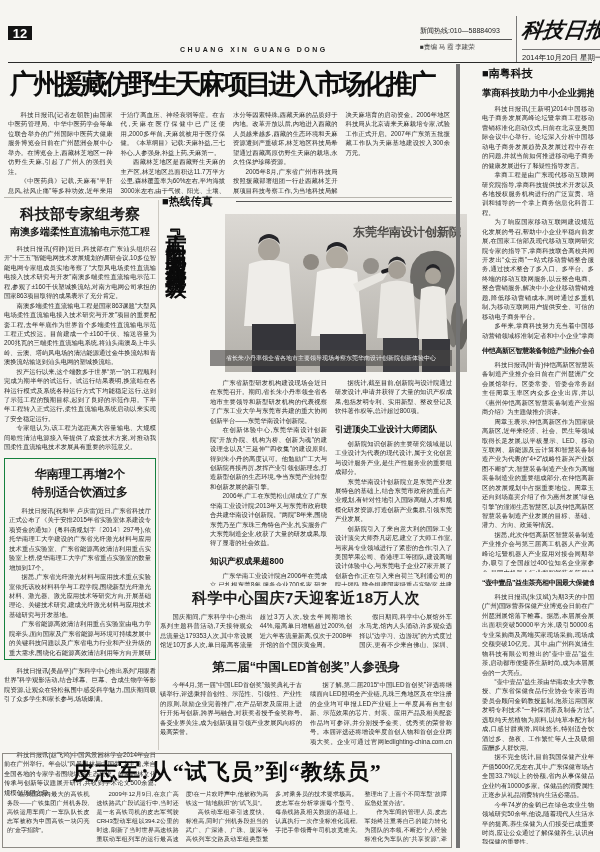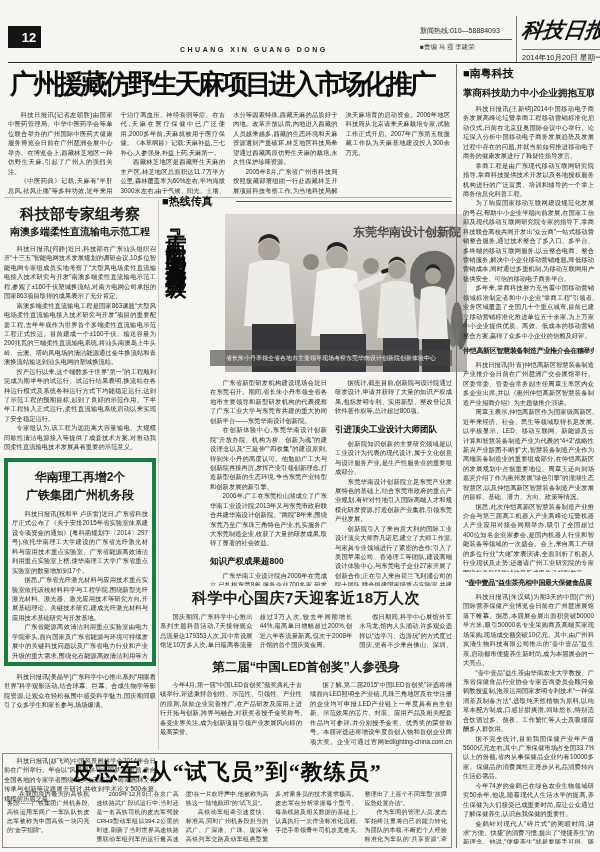--- a/index.html
+++ b/index.html
@@ -3,22 +3,22 @@
 <meta charset="utf-8">
 <style>
   html,body{margin:0;padding:0;background:#e9e7e2;}
   .page{
     position:relative;width:600px;height:852px;margin:0 auto;
     background:#f6f5f1;color:#1c1c1c;overflow:hidden;
     font-family:"Liberation Sans","DejaVu Sans",sans-serif;
   }
   
   .masthead{position:absolute;left:8px;top:22px;width:584px;height:40px;border-bottom:1.5px solid #2a2a2a;}
-  .badge{position:absolute;left:0;top:4px;width:24px;height:22px;background:#141414;color:#fff;
-    font-weight:bold;font-size:13px;display:flex;align-items:center;justify-content:center;padding-left:9px;}
+  .badge{position:absolute;left:0;top:4px;width:24px;height:14px;background:#141414;color:#fff;
+    font-weight:bold;font-size:13px;display:flex;align-items:center;justify-content:center;}
   .sec-title{position:absolute;left:32px;top:-4px;font-size:30px;font-weight:900;letter-spacing:2px;color:#111;}
   .sec-pinyin{position:absolute;left:172px;top:24px;font-size:7px;font-weight:bold;letter-spacing:2.5px;color:#222;}
   .mast-mid{position:absolute;left:412px;top:4px;width:92px;font-size:7px;color:#222;}
   .mast-mid .row1{border-bottom:1px solid #555;padding-bottom:3px;margin-bottom:3px;white-space:nowrap;}
   .mast-mid .row2{white-space:nowrap;font-size:6.5px;color:#333;}
   .mast-right{position:absolute;left:508px;top:-6px;width:84px;border-left:1px solid #777;padding-left:5px;height:46px;}
   .paper-logo{font-family:"Liberation Serif","DejaVu Serif",serif;font-style:italic;font-weight:bold;
     font-size:21px;transform:skewX(-8deg);color:#111;white-space:nowrap;}
   .date-line{font-size:7.5px;margin-top:5px;border-top:1px solid #777;padding-top:3px;white-space:nowrap;color:#222;}
   
@@ -26,21 +26,21 @@
   .top-headline{font-family:"Liberation Serif","DejaVu Serif",serif;font-weight:900;font-size:27px;
     letter-spacing:-3.5px;white-space:nowrap;color:#0d0d0d;margin:0 0 8px 2px;}
   .cols4{column-count:4;column-gap:8px;height:86px;overflow:hidden;}
   .bodytext p{margin:0;text-indent:2em;text-align:justify;font-size:6.3px;line-height:1.5;color:#2a2a2a;}
   .rule-h{position:absolute;left:4px;top:197px;width:448px;border-top:1px solid #b9b6af;}
   
   .left-col{position:absolute;left:4px;top:203px;width:152px;}
   .lhead1{font-size:15px;font-weight:bold;text-align:center;margin:2px 0 0;}
   .lhead2{font-size:10px;font-weight:bold;text-align:center;margin:1px 0 5px;}
   .abody{height:208px;overflow:hidden;}
-  .lab-box{border:4px solid #15803d;padding:5px 4px;margin-top:6px;height:190px;overflow:hidden;}
+  .lab-box{border:1px solid #15803d;padding:5px 4px;margin-top:6px;height:190px;overflow:hidden;}
   .lab-box .lhead1{font-size:12px;}
   .lab-box .lhead2{font-size:12px;}
   .brief{margin-top:6px;height:78px;overflow:hidden;}
   .rule-v{position:absolute;left:158px;top:200px;width:0;height:550px;border-left:1px solid #ccc9c2;}
   
   .hotline-label{position:absolute;left:162px;top:194px;font-size:11px;font-weight:900;color:#111;}
   .hotline-rule{position:absolute;left:236px;top:201px;width:216px;border-top:1px solid #555;}
   .v-strip{position:absolute;left:162px;top:216px;height:400px;writing-mode:vertical-lr;}
   .v-head{font-size:21px;font-weight:900;letter-spacing:3px;color:#0b0b0b;display:block;}
   .v-byline{font-size:8px;letter-spacing:2px;color:#333;display:block;padding-block-start:150px;margin-inline-start:4px;}
@@ -57,22 +57,22 @@
   .led{position:absolute;left:160px;top:659px;width:292px;}
   .led-head{font-size:12.5px;font-weight:900;text-align:center;margin:0 0 4px;}
   .cols2{column-count:2;column-gap:8px;height:72px;overflow:hidden;}
   
   .pilot{position:absolute;left:2px;top:753px;width:450px;height:95px;border:1px solid #8d8a84;box-sizing:border-box;padding:2px 4px;}
   .pilot-head{font-family:"Liberation Serif","DejaVu Serif",serif;font-weight:900;font-size:22px;
     letter-spacing:1px;text-align:center;margin:1px 0 3px;white-space:nowrap;color:#0d0d0d;}
   .cols5{column-count:5;column-gap:7px;height:54px;overflow:hidden;}
   .cols5 p{font-size:6px;}
   
-  .right-col{position:absolute;left:456px;top:64px;width:138px;height:784px;border-left:1px solid #737373;
-    padding-left:6px;box-sizing:border-box;overflow:hidden;}
+  .right-col{position:absolute;left:456px;top:64px;width:138px;height:784px;border-left:4px solid #737373;
+    padding-left:22px;box-sizing:border-box;overflow:hidden;}
   .south-label{font-size:11px;font-weight:900;margin:2px 0 6px;color:#111;}
   .rhead-big{font-size:9.5px;font-weight:bold;text-align:center;margin:0 0 4px;white-space:nowrap;}
   .rhead-small{font-size:7px;font-weight:bold;text-align:center;margin:6px 0 4px;white-space:nowrap;letter-spacing:-0.3px;}
   .rbody1{height:236px;overflow:hidden;}
   .rbody2{height:212px;overflow:hidden;}
   .rbody3{height:252px;overflow:hidden;}
 </style>
 </head>
 <body>
 
@@ -110,21 +110,21 @@
       <div class="lhead2">南澳多端柔性直流输电示范工程</div>
       <div class="abody bodytext">
           <p>科技日报讯(何静)近日,科技部在广东汕头组织召开“十三五”智能电网技术发展规划的调研会议,10多位智能电网专家组成员实地考察了“大型风电场柔性直流输电接入技术研究与开发”南澳多端柔性直流输电示范工程,参观了±160千伏塑城换流站,对南方电网公司承担的国家863项目取得的成果表示了充分肯定。</p>
           <p>南澳多端柔性直流输电工程是国家863课题“大型风电场柔性直流输电接入技术研究与开发”项目的重要配套工程,去年年底作为世界首个多端柔性直流输电示范工程正式投运。目前建成一个±160千伏、输送容量为200兆瓦的三端柔性直流输电系统,将汕头南澳岛上牛头岭、云澳、塔屿风电场的清洁能源通过金牛换流站和青澳换流站输送到汕头电网的塑城换流站。</p>
           <p>投产运行以来,这个端数多于世界“第一”的工程顺利完成为期半年的试运行。试运行结果表明,换流站在各种运行模式及系统各种运行方式下均能稳定运行,达到了示范工程的预期目标,起到了良好的示范作用。下半年工程转入正式运行,柔性直流输电系统启动以来实现了安全稳定运行。</p>
           <p>专家组认为,该工程为远距离大容量输电、大规模间歇性清洁电源接入等提供了成套技术方案,对推动我国柔性直流输电技术发展具有重要的示范意义。</p>
         </div>
     </div>
     <div class="lab-box">
       <div class="lhead1">华南理工再增2个</div>
-      <div class="lhead2">广铁集团广州机务段</div>
+      <div class="lhead2">特别适合饮酒过多</div>
       <div class="bodytext">
           <p>科技日报讯(祝和平 卢庆雷)近日,广东省科技厅正式公布了《关于安排2015年省实验室体系建设专项资金的通知》(粤科函规划字〔2014〕297号),依托华南理工大学建设的广东省光纤激光材料与应用技术重点实验室、广东省能源高效清洁利用重点实验室上榜,使华南理工大学广东省重点实验室的数量增加到17个。</p>
           <p>据悉,广东省光纤激光材料与应用技术重点实验室依托该校材料科学与工程学院,围绕新型光纤激光材料、激光器、激光应用技术等研究方向,开展基础理论、关键技术研究,建成光纤激光材料与应用技术基础研究与开发基地。</p>
           <p>广东省能源高效清洁利用重点实验室由电力学院牵头,面向国家及广东省能源与环境可持续发展中的关键科技问题以及广东省电力行业和产业升级的重大需求,围绕化石能源高效清洁利用等方向开展研究。</p>
         </div>
     </div>
     <div class="brief bodytext">
         <p>科技日报讯(吴晶平)广东科学中心推出系列“用眼看世界”科学观影活动,结合球幕、巨幕、合成生物学等影院资源,让观众在轻松氛围中感受科学魅力,国庆期间吸引了众多学生和家长参与,场场爆满。</p>
       </div>
     <div class="brief bodytext">

